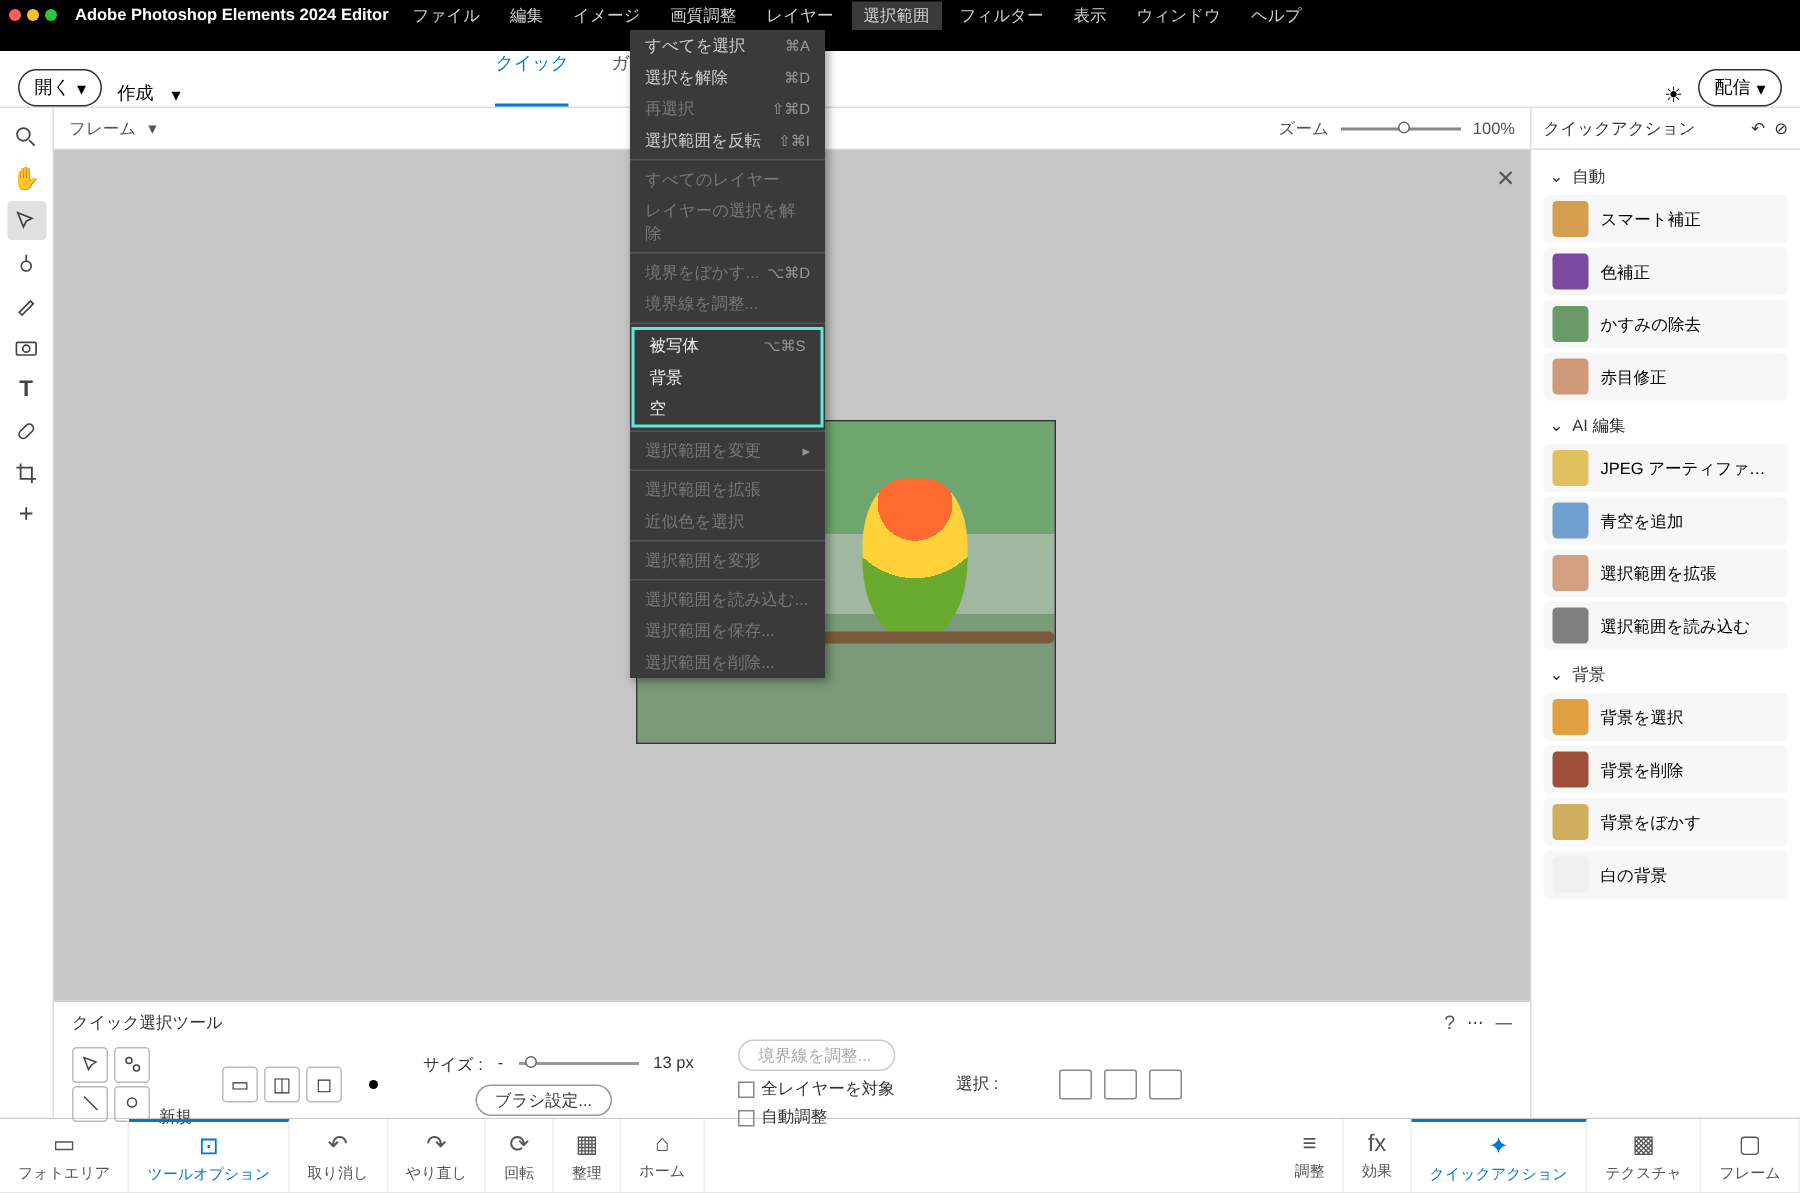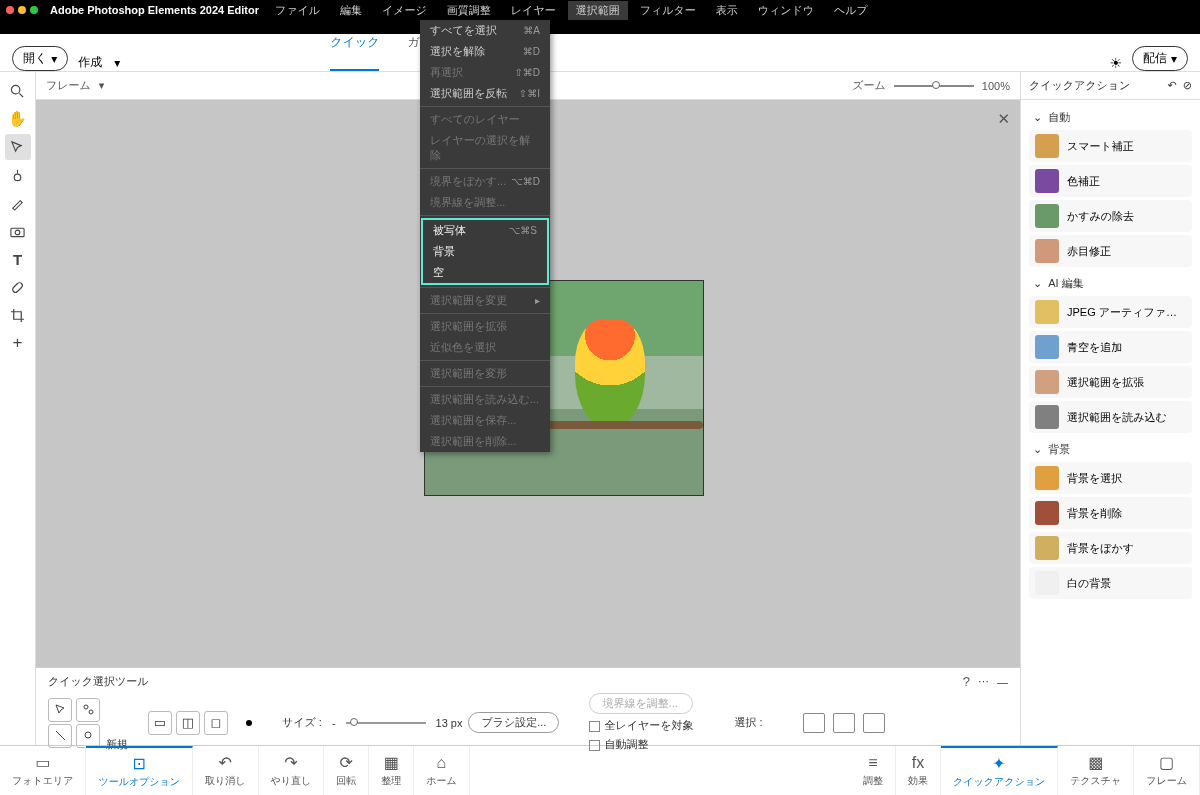--- a/index.html
+++ b/index.html
@@ -233,21 +233,21 @@
               </div>
           </div>
         </div>
         <span style="margin-left:-4px;align-self:flex-end">新規</span>
         <div style="display:flex;gap:4px;margin-left:10px">
           <div class="optbox">▭</div>
           <div class="optbox">◫</div>
           <div class="optbox">◻</div>
         </div>
         <span style="width:6px;height:6px;background:#000;border-radius:50%;margin-left:8px"></span>
-        <div style="display:flex;gap:6px">
+        <div style="display:flex;flex-direction:column;gap:6px">
           <div class="row">
             <span class="sizelabel">サイズ :</span>
             <span>-</span>
             <div class="sizeslider">
                 <div class="knob"></div>
               </div>
             <span>13 px</span>
           </div>
           <div class="row" style="justify-content:center">
             <span class="pillgray">ブラシ設定...</span>

